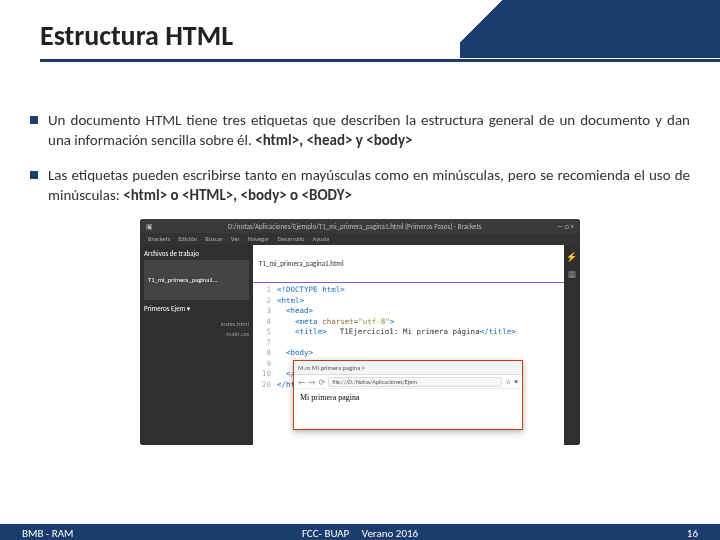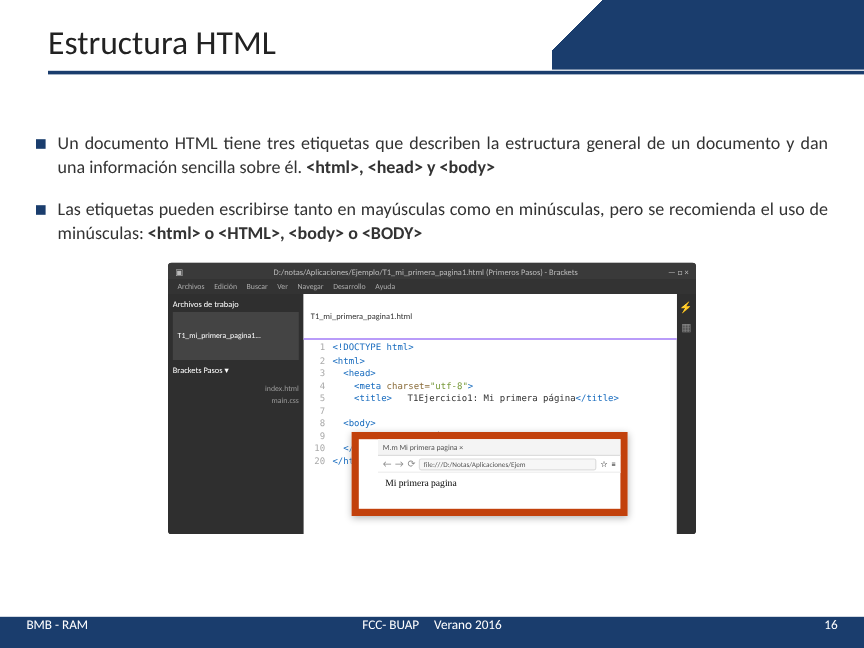--- a/index.html
+++ b/index.html
@@ -10,21 +10,21 @@
     background: #fff;
     position: relative;
     overflow: hidden;
   }
   .header {
     padding: 18px 0 0 40px;
     position: relative;
   }
   .title {
     font-size: 28px;
-    font-weight: normal;
+    font-weight: bold;
     color: #222;
   }
   .underline {
     height: 3px;
     background: #1a3d6d;
     margin-top: 6px;
     width: 100%;
   }
   .title-deco {
     position: absolute;
@@ -140,24 +140,23 @@
   .code .attr { color: #8b6d3b; }
   .code .str { color: #7a9b3d; }
   .code .txt2 { color: #333; padding-left: 13px; }
   .browser-ov {
     position: absolute;
     left: 40px;
     top: 115px;
     width: 230px;
     height: 70px;
     background: #fff;
-    border: 6px solid #c2410c;
+    border: 1px solid #c2410c;
     box-shadow: 0 2px 6px rgba(0,0,0,0.3);
     font-size: 7px;
-    padding-left: 16px;
   }
   .br-tab {
     height: 14px;
     background: #f4f4f4;
     border-bottom: 1px solid #ddd;
     display: flex;
     align-items: center;
     padding: 0 4px;
     font-size: 6.5px;
     color: #555;
@@ -191,24 +190,24 @@
     padding-top: 6px;
     gap: 6px;
     color: #d4a84b;
     font-size: 9px;
   }
   .footer {
     position: absolute;
     bottom: 0;
     left: 0;
     width: 100%;
-    height: 26px;
+    height: 16px;
     background: #1a3d6d;
     display: flex;
-    align-items: flex-start;
+    align-items: flex-end;
     color: #fff;
     font-size: 11px;
     padding: 0 22px;
   }
   .footer .center { position: absolute; left: 0; right: 0; text-align: center; }
 </style>
 </head>
 <body>
 
 <div class="header">
@@ -231,33 +230,33 @@
     </div>
   </div>
 
   <div class="editor">
     <div class="ed-top">
       <span>▣</span>
       <span>D:/notas/Aplicaciones/Ejemplo/T1_mi_primera_pagina1.html (Primeros Pasos) - Brackets</span>
       <span>— □ ×</span>
     </div>
     <div class="ed-menu">
-      <span>Archivos</span>
+      <span>Brackets</span>
       <span>Edición</span>
       <span>Buscar</span>
       <span>Ver</span>
       <span>Navegar</span>
       <span>Desarrollo</span>
       <span>Ayuda</span>
     </div>
     <div class="ed-body">
       <div class="ed-side">
         <div class="prj">Archivos de trabajo</div>
         <div class="tab">T1_mi_primera_pagina1...</div>
-        <div class="prj">Brackets Pasos ▾</div>
+        <div class="prj">Primeros Ejem ▾</div>
         <div class="files">
           <div>index.html</div>
           <div>main.css</div>
         </div>
       </div>
       <div class="ed-main">
         <div class="ed-filetab">T1_mi_primera_pagina1.html</div>
         <div class="code" id="code-area">
             <div><span class="ln">1</span><span class="tag">&lt;!DOCTYPE html&gt;</span></div>
             <div><span class="ln">2</span><span class="tag">&lt;html&gt;</span></div>

